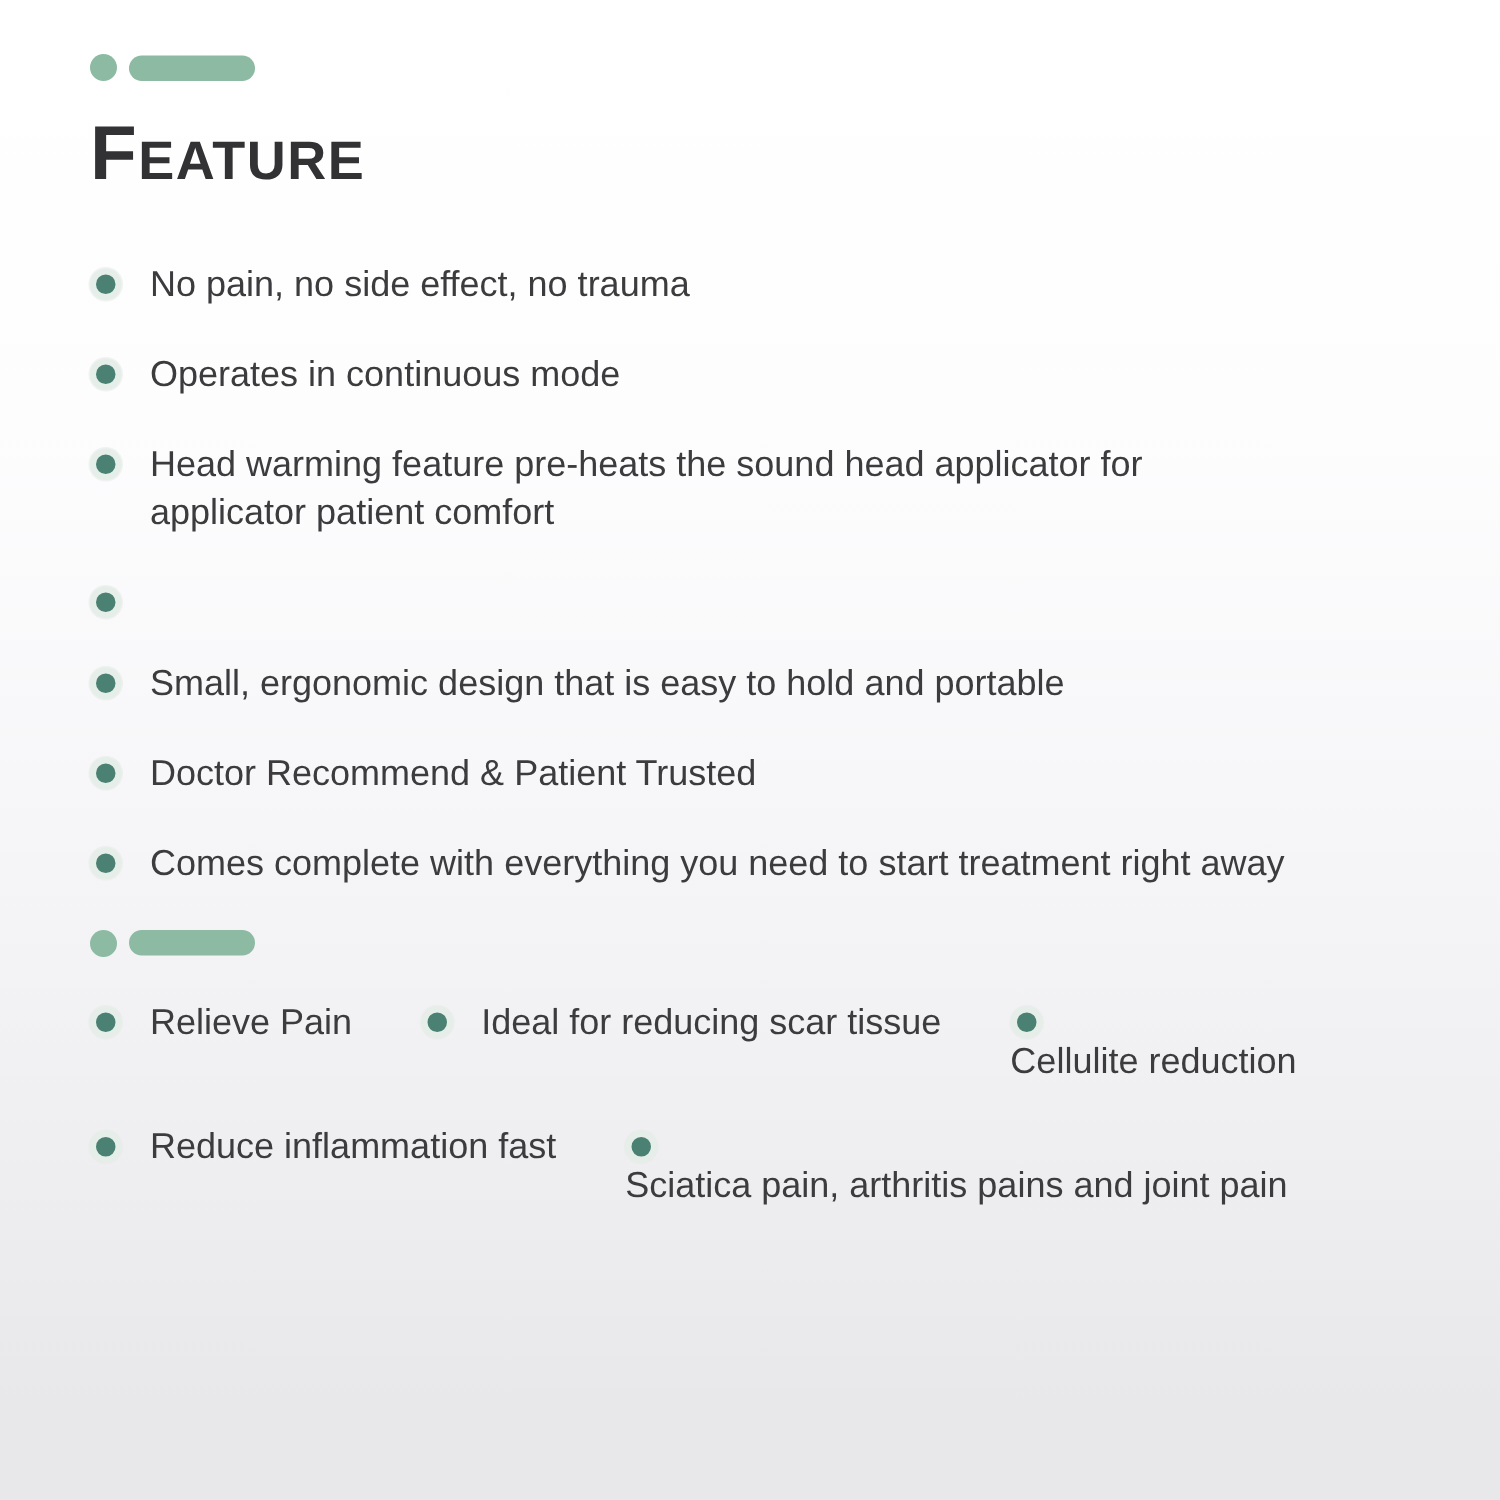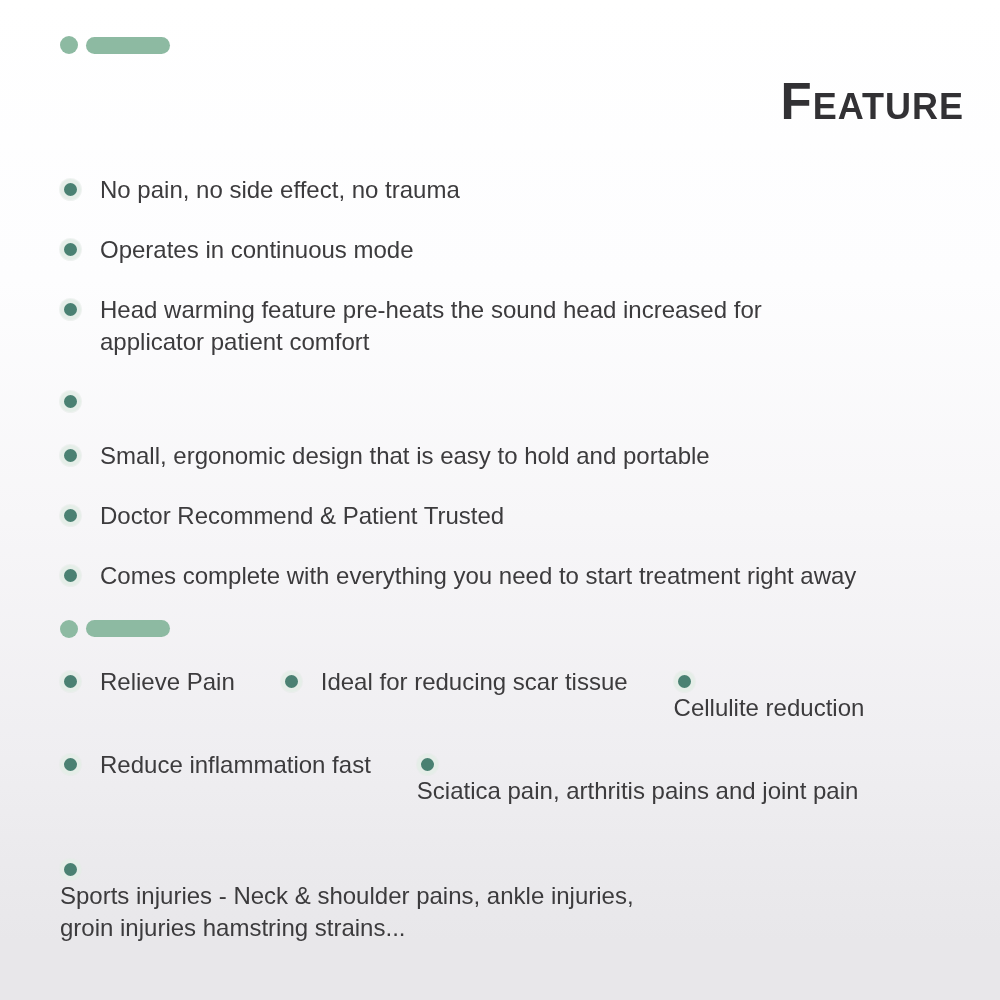--- a/index.html
+++ b/index.html
@@ -18,21 +18,20 @@
   .decor-bar { width: 84px; height: 17px; border-radius: 9px; background: #8dbaa2; margin-left: 8px; }
 
   
   .section-title {
     font-weight: bold;
     color: #323134;
     font-size: 36px;
     line-height: 1.05;
     margin: 21px 0 0 0;
     letter-spacing: 1px;
-    text-align: right;
   }
   .section-title::first-letter { font-size: 51px; }
 
   
   .flist { margin-top: 45px; }
   .fitem { display: flex; align-items: flex-start; margin-bottom: 28px; }
   .bullet {
     flex: 0 0 auto;
     width: 13px; height: 13px;
     border-radius: 50%;
@@ -42,21 +41,21 @@
     margin-top: 5px;
     margin-right: 19px;
   }
   .itext { font-size: 24px; line-height: 32px; color: #3c3b3d; }
   .itext span { display: block; }
 
   
   .apps-section { margin-top: 18px; }
   .app-list { margin-top: 28px; }
   .app-row { display: flex; flex-wrap: nowrap; margin-bottom: 25px; }
-  .app-row.wider-gap { margin-bottom: 47px; }
+  .app-row.wider-gap { margin-bottom: 28px; }
   .app-item { display: flex; align-items: flex-start; margin-right: 46px; }
   .app-item:last-child { margin-right: 0; flex-direction: column; }
 </style>
 </head>
 <body>
 
 <div class="page">
 
   <div>
     <div class="decor">
@@ -75,21 +74,21 @@
       </div>
       <div class="fitem">
         <span class="bullet"></span>
         <div class="itext">
           <span>Operates in continuous mode</span>
         </div>
       </div>
       <div class="fitem">
         <span class="bullet"></span>
         <div class="itext">
-          <span>Head warming feature pre-heats the sound head increased for</span>
+          <span>Head warming feature pre-heats the sound head applicator for</span>
           <span>applicator patient comfort</span>
         </div>
       </div>
       <div class="fitem">
         <span class="bullet"></span>
       </div>
       <div class="fitem">
         <span class="bullet"></span>
         <div class="itext">
           <span>Small, ergonomic design that is easy to hold and portable</span>
@@ -147,25 +146,16 @@
           </div>
         </div>
         <div class="app-item">
           <span class="bullet"></span>
           <div class="itext">
             <span>Sciatica pain, arthritis pains and joint pain</span>
           </div>
         </div>
       </div>
 
-      <div class="app-row">
-        <div class="app-item">
-          <span class="bullet"></span>
-          <div class="itext">
-            <span>Sports injuries - Neck &amp; shoulder pains, ankle injuries,</span>
-            <span>groin injuries hamstring strains...</span>
-          </div>
-        </div>
-      </div>
     </div>
   </div>
 
 </div>
 
 </body></html>

